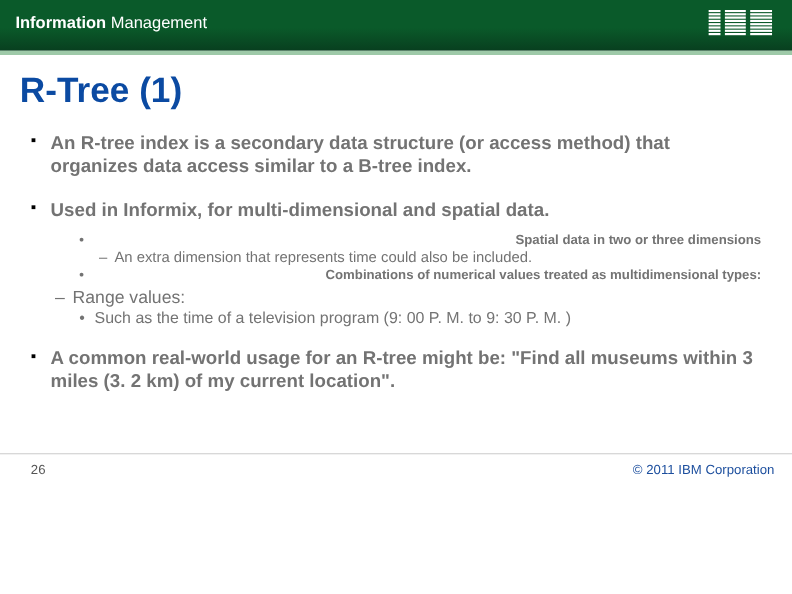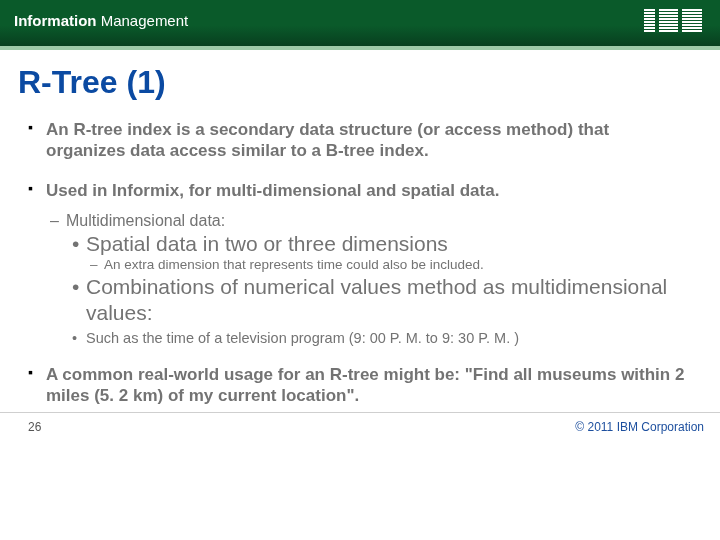--- a/index.html
+++ b/index.html
@@ -9,21 +9,21 @@
   .header-brand { position: absolute; left: 14px; top: 12px; color: #fff; font-size: 15px; font-weight: bold; }
   .header-brand .thin { font-weight: normal; }
   .header-logo { position: absolute; right: 18px; top: 9px; }
   .header-underline { height: 4px; background: #9ec9a8; }
   .title { color: #0b4aa2; font-weight: bold; font-size: 32px; padding: 14px 0 10px 18px; }
   .content { padding: 0 28px 0 28px; color: #737373; }
   .b1 { font-size: 17px; font-weight: bold; margin: 8px 0 2px 0; padding-left: 18px; position: relative; line-height: 1.25; }
   .b1::before { content: "\25AA"; position: absolute; left: 0; top: 0; color: #000; font-size: 14px; }
   .d1 { font-size: 16px; font-weight: normal; margin: 0 0 0 22px; padding-left: 16px; position: relative; line-height: 1.25; }
   .d1::before { content: "\2013"; position: absolute; left: 0; top: 0; }
-  .c1 { font-size: 21px; font-weight: normal; margin: 0 0 0 44px; padding-left: 14px; position: relative; line-height: 1.25; }
+  .c1 { font-size: 12px; font-weight: bold; margin: 0 0 0 44px; padding-left: 14px; position: relative; line-height: 1.25; text-align: right; }
   .c1::before { content: "\2022"; position: absolute; left: 0; top: 0; }
   .d2 { font-size: 13.5px; font-weight: normal; margin: 0 0 0 62px; padding-left: 14px; position: relative; line-height: 1.25; }
   .d2::before { content: "\2013"; position: absolute; left: 0; top: 0; }
   .c2 { font-size: 14.5px; font-weight: normal; margin: 0 0 0 44px; padding-left: 14px; position: relative; line-height: 1.25; }
   .c2::before { content: "\2022"; position: absolute; left: 0; top: 0; }
   .footer { position: absolute; bottom: 0; left: 0; right: 0; height: 28px; }
   .footer-line { position: absolute; left: 0; right: 0; top: 0; height: 1px; background: #cfcfcf; }
   .page-num { position: absolute; left: 28px; bottom: 6px; font-size: 12px; color: #555; }
   .copyright { position: absolute; right: 16px; bottom: 6px; font-size: 12px; color: #1d4f9e; }
   .sp8 { height: 8px; }
@@ -60,28 +60,28 @@
   </div>
   <div class="header-underline"></div>
 
   <div class="title">R-Tree (1)</div>
 
   <div class="content">
     <div class="b1">An R-tree index is a secondary data structure (or access method) that organizes data access similar to a B-tree index.</div>
     <div class="sp8"></div>
     <div class="b1">Used in Informix, for multi-dimensional and spatial data.</div>
     <div class="sp8"></div>
-    <div class="d1">Multidimensional data:</div>
     <div class="c1">Spatial data in two or three dimensions</div>
     <div class="d2">An extra dimension that represents time could also be included.</div>
-    <div class="c1">Combinations of numerical values method as multidimensional values:</div>
+    <div class="c1">Combinations of numerical values treated as multidimensional types:</div>
     <div class="sp4"></div>
+    <div class="d1">Range values:</div>
     <div class="c2">Such as the time of a television program (9: 00 P. M. to 9: 30 P. M. )</div>
     <div class="sp8"></div>
-    <div class="b1">A common real-world usage for an R-tree might be: "Find all museums within 2 miles (5. 2 km) of my current location".</div>
+    <div class="b1">A common real-world usage for an R-tree might be: "Find all museums within 3 miles (3. 2 km) of my current location".</div>
   </div>
 
   <div class="footer">
     <div class="footer-line"></div>
     <div class="page-num">26</div>
     <div class="copyright">© 2011 IBM Corporation</div>
   </div>
 
 </div>
 

